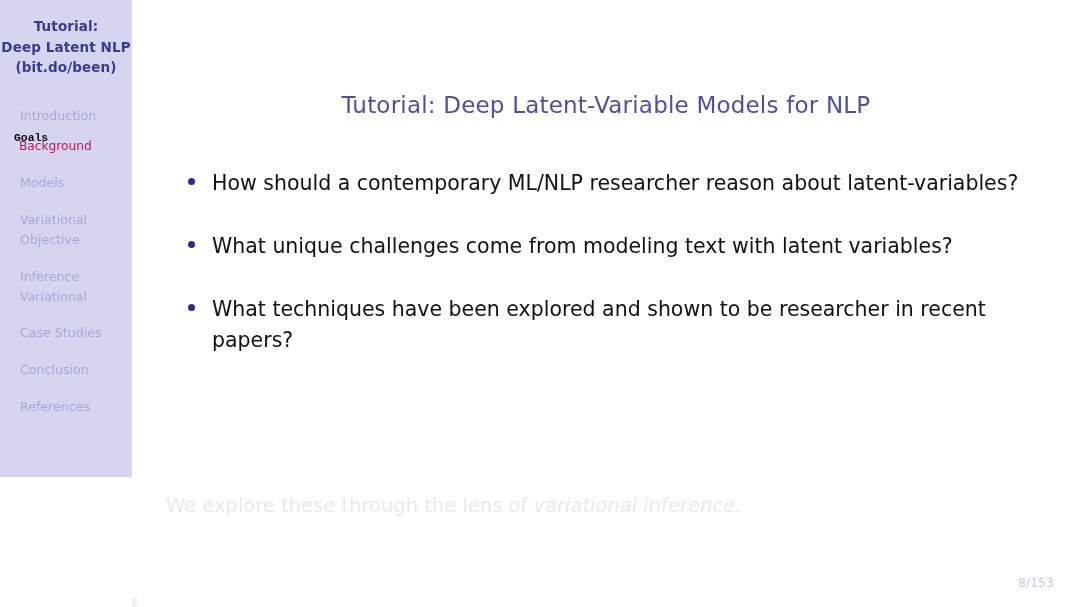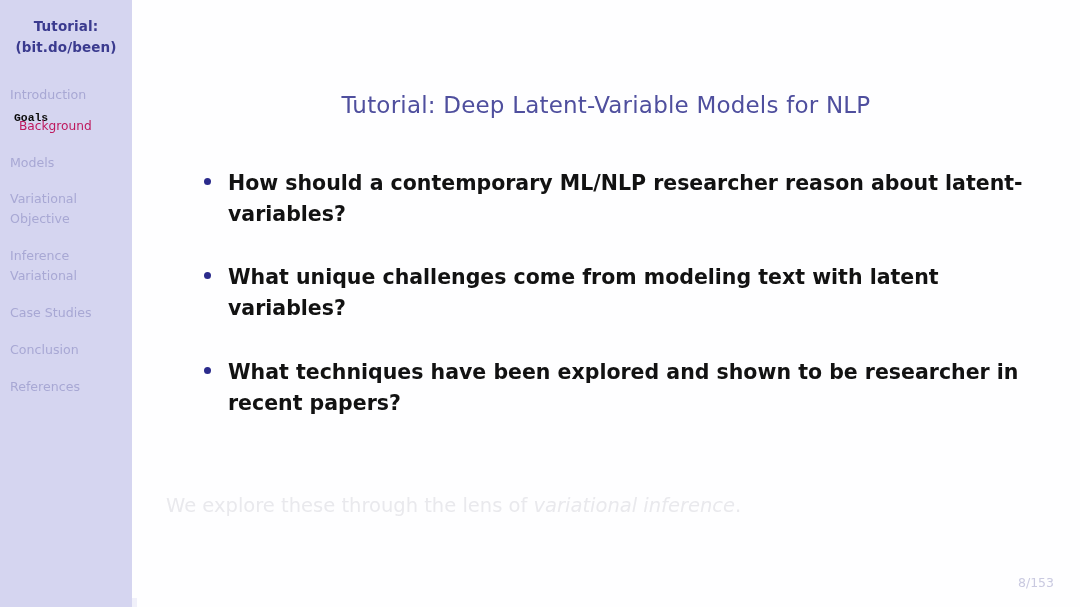--- a/index.html
+++ b/index.html
@@ -19,21 +19,21 @@
     width: 1080px;
     height: 607px;
     display: flex;
     background: #fefeff;
   }
 
   
   .sidebar {
     position: relative;
     width: 132px;
-    height: 607px;
+    height: 477px;
     background: #d5d5f0;
     flex: 0 0 132px;
     box-sizing: border-box;
   }
   .sidebar-edge {
     position: absolute;
     top: 0;
     left: 132px;
     width: 5px;
     height: 607px;
@@ -51,21 +51,21 @@
   }
   .sidebar-title div { white-space: nowrap; }
 
   .nav {
     margin-top: 28px;
   }
   .nav-item {
     font-size: 12.6px;
     line-height: 1.58;
     color: #a8a8d4;
-    padding-left: 10px;
+    padding-left: 20px;
     padding-right: 4px;
     margin-bottom: 17px;
   }
   .nav-item.two-line { line-height: 1.58; }
   .nav-item .nav-line { display: block; }
 
   .nav-sub {
     font-size: 12.2px;
     color: #be185d;
     padding-left: 19px;
@@ -100,23 +100,22 @@
     padding-top: 92px;
     letter-spacing: 0.2px;
   }
 
   .bullets {
     margin: 0;
     padding: 0;
     list-style: none;
     position: absolute;
     top: 168px;
-    left: 64px;
+    left: 48px;
     right: 26px;
-    font-weight: bold;
   }
   .bullet {
     position: relative;
     padding-left: 32px;
     color: #121212;
     font-size: 20.5px;
     line-height: 1.52;
     margin-bottom: 32px;
   }
   .bullet-marker {
@@ -151,20 +150,21 @@
   }
 </style>
 </head>
 <body>
 
 <div class="slide">
 
   <aside class="sidebar">
     <div class="sidebar-title">
       <div>Tutorial:</div>
+      <div>Deep Latent NLP</div>
       <div>(bit.do/been)</div>
     </div>
 
     <nav class="nav">
 
       <div class="nav-item">
         <span class="nav-line">Introduction</span>
       </div>
 
       <div class="nav-sub active">

